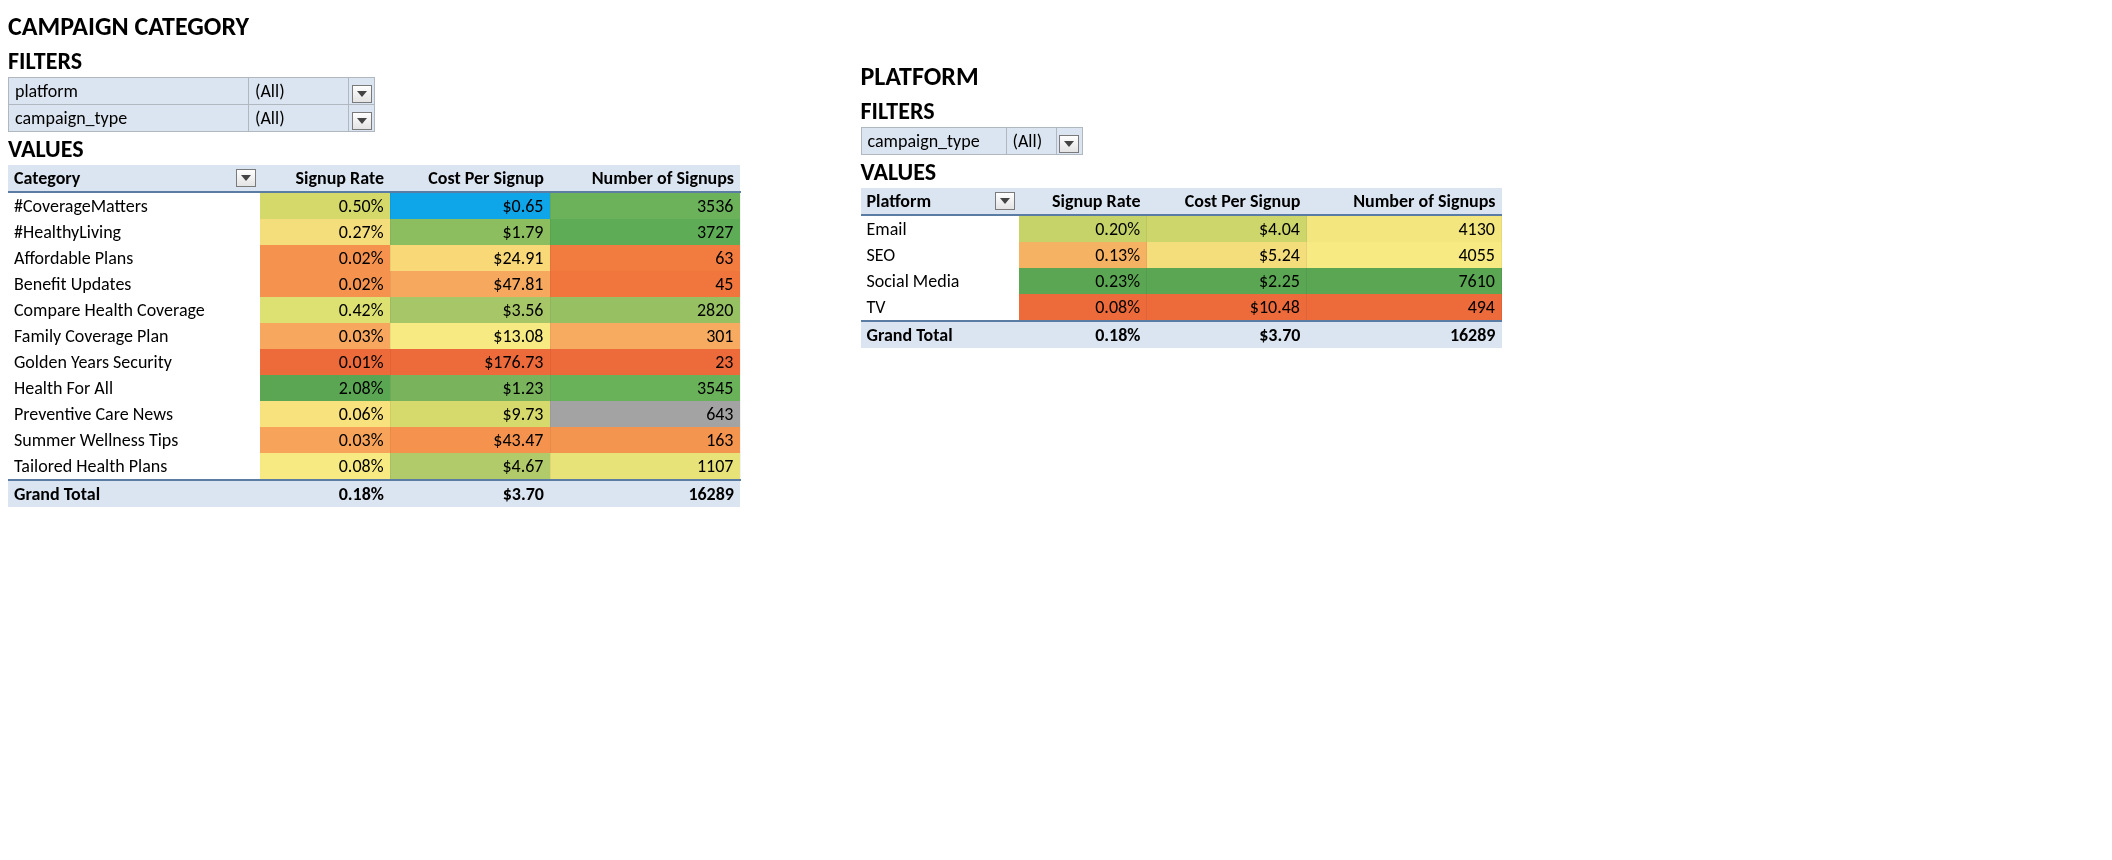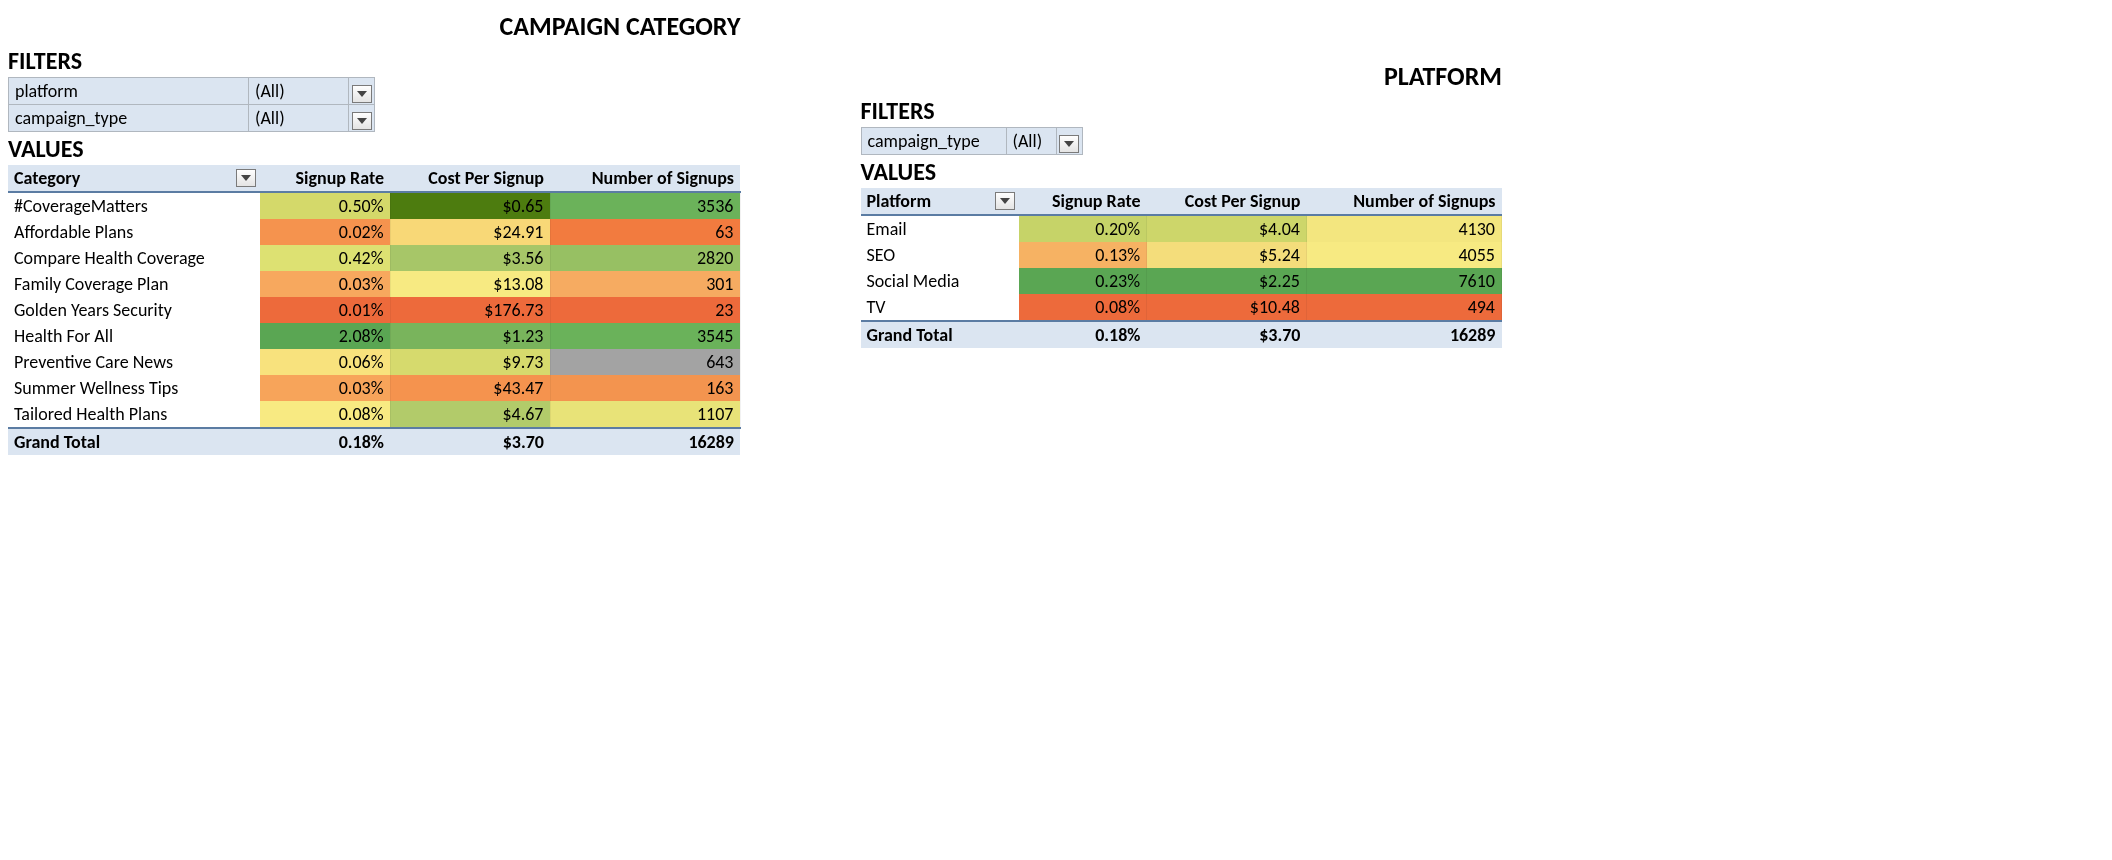--- a/index.html
+++ b/index.html
@@ -17,21 +17,20 @@
     gap: 120px;
     align-items: flex-start;
   }
   .block {
     flex: 0 0 auto;
   }
   .title-main {
     font-size: 26px;
     font-weight: bold;
     margin: 2px 0 4px 0;
-    text-align: right;
   }
   .title-section {
     font-size: 24px;
     font-weight: bold;
     margin: 2px 0 2px 0;
   }
   table {
     border-collapse: collapse;
   }
   td, th {
@@ -156,28 +155,40 @@
         </td>
         <td class="cat-col1 num">Signup Rate</td>
         <td class="cat-col2 num">Cost Per Signup</td>
         <td class="cat-col3 num">Number of Signups</td>
       </tr>
       </tbody>
         <tbody id="cat-body">
           <tr>
             <td class="cat-col0">#CoverageMatters</td>
             <td class="num data-cell" style="background: rgb(212, 217, 106);">0.50%</td>
-            <td class="num data-cell" style="background: #4d7c0f;">$0.65</td>
+            <td class="num data-cell" style="background: #0ea5e9;">$0.65</td>
             <td class="num data-cell" style="background: rgb(107, 178, 90);">3536</td>
+          </tr>
+          <tr>
+            <td class="cat-col0">#HealthyLiving</td>
+            <td class="num data-cell" style="background: rgb(244, 221, 123);">0.27%</td>
+            <td class="num data-cell" style="background: rgb(140, 190, 96);">$1.79</td>
+            <td class="num data-cell" style="background: rgb(94, 173, 86);">3727</td>
           </tr>
           <tr>
             <td class="cat-col0">Affordable Plans</td>
             <td class="num data-cell" style="background: rgb(245, 147, 78);">0.02%</td>
             <td class="num data-cell" style="background: rgb(248, 216, 119);">$24.91</td>
             <td class="num data-cell" style="background: rgb(242, 123, 63);">63</td>
+          </tr>
+          <tr>
+            <td class="cat-col0">Benefit Updates</td>
+            <td class="num data-cell" style="background: rgb(245, 147, 78);">0.02%</td>
+            <td class="num data-cell" style="background: rgb(246, 168, 95);">$47.81</td>
+            <td class="num data-cell" style="background: rgb(240, 118, 62);">45</td>
           </tr>
           <tr>
             <td class="cat-col0">Compare Health Coverage</td>
             <td class="num data-cell" style="background: rgb(221, 225, 114);">0.42%</td>
             <td class="num data-cell" style="background: rgb(167, 198, 104);">$3.56</td>
             <td class="num data-cell" style="background: rgb(151, 192, 99);">2820</td>
           </tr>
           <tr>
             <td class="cat-col0">Family Coverage Plan</td>
             <td class="num data-cell" style="background: rgb(247, 168, 94);">0.03%</td>

